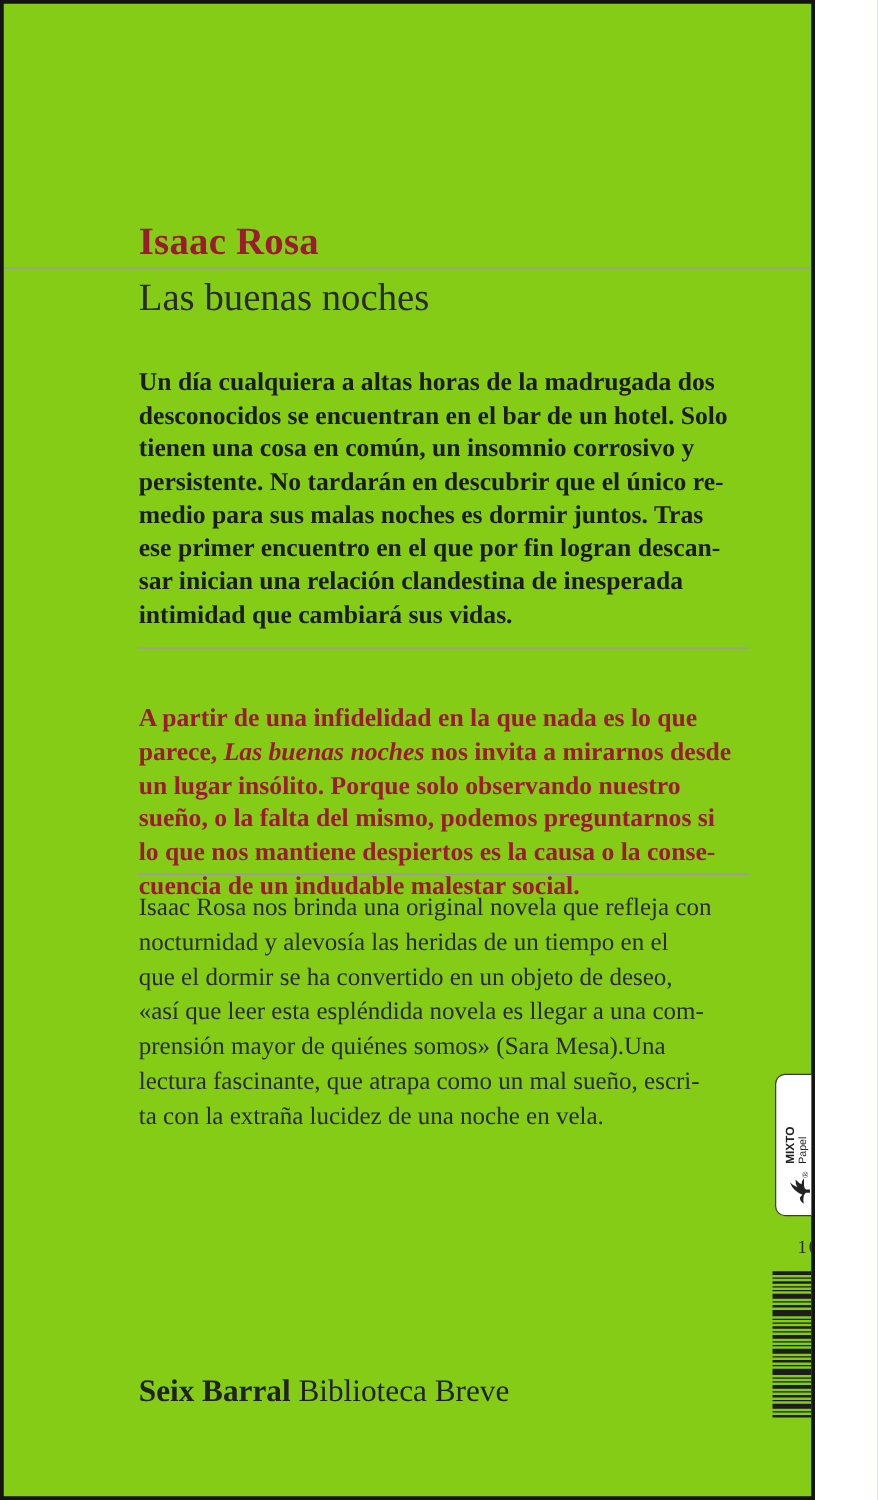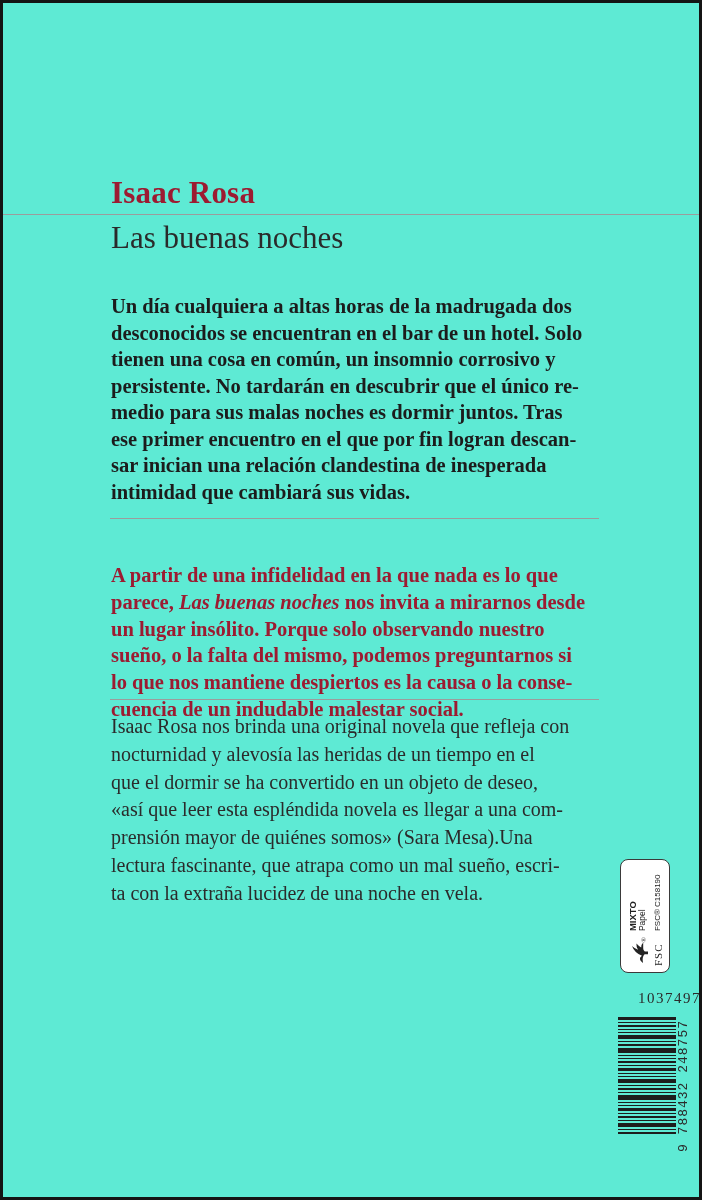--- a/index.html
+++ b/index.html
@@ -1,19 +1,19 @@
 <!DOCTYPE html>
 <html><head>
 <meta charset="utf-8">
 <style>
   html,body{margin:0;padding:0;background:#fff;}
   .cover{
     position:relative;
-    width:702px;height:1200px;
-    background:#5eead4;
+    width:652px;height:1200px;
+    background:#84cc16;
     border:3px solid #141414;
     box-sizing:border-box;
     font-family:"Liberation Serif", serif;
     color:#1f1f1f;
     overflow:hidden;
   }
   .rule{position:absolute;height:1px;background:#9c9c9c;}
   .rule-top{top:211px;left:0;width:696px;}
   .rule-mid1{top:515px;left:107px;width:489px;}
   .rule-mid2{top:696px;left:107px;width:489px;}
@@ -169,14 +169,18 @@
       <div class="bar" style="height: 3px;"></div>
       <div class="bar" style="height: 1px;"></div>
       <div class="bar" style="height: 2px;"></div>
       <div class="bar" style="height: 1px;"></div>
       <div class="bar" style="height: 4px;"></div>
       <div class="bar" style="height: 1px;"></div>
       <div class="bar" style="height: 2px;"></div>
     </div>
   <div class="barcode-digits">9 788432 248757</div>
 
+  <div class="publisher">
+    <span class="imprint">Seix Barral</span>
+    <span>Biblioteca Breve</span>
+  </div>
 
 </div>
 
 </body></html>

